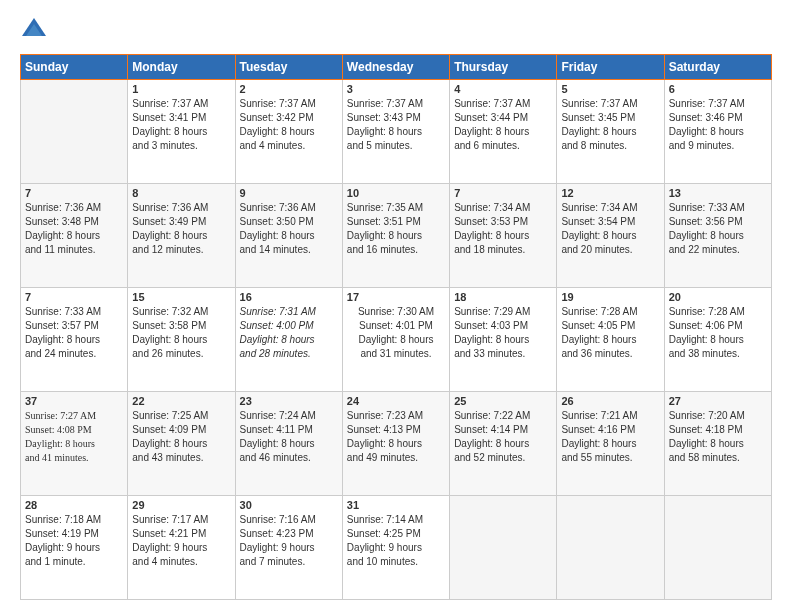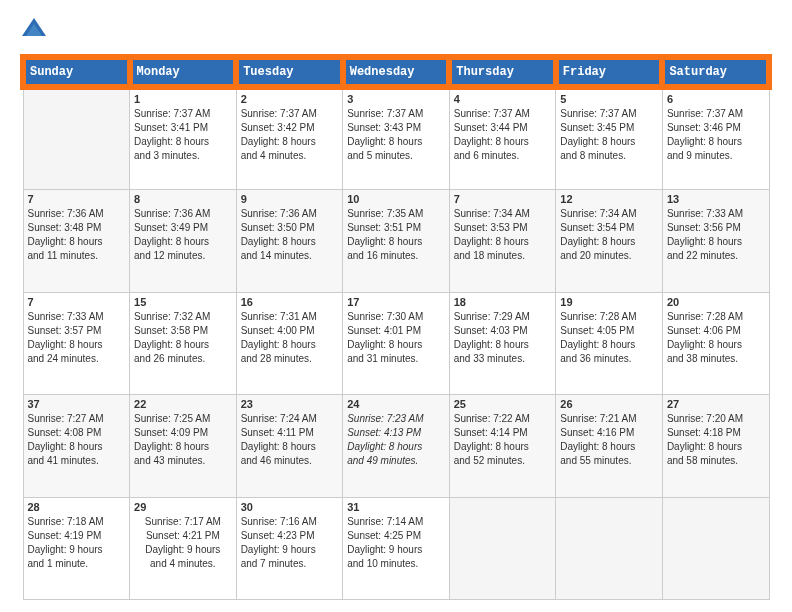--- a/index.html
+++ b/index.html
@@ -72,22 +72,21 @@
       table-layout: fixed;
       flex: 1;
     }
     th {
       background-color: #2e6db4;
       color: #fff;
       font-size: 12px;
       font-weight: bold;
       padding: 5px 4px;
       text-align: left;
-      border: 6px solid #f97316;
-      font-family: Liberation Mono, monospace;
+      border: 1px solid #f97316;
     }
     td {
       border: 1px solid #ccc;
       vertical-align: top;
       padding: 3px 4px;
       font-size: 9.5px;
       color: #333;
       height: 88px;
       background: #fff;
     }
@@ -253,28 +252,28 @@
             </td>
             <td>
               <div class="day-number">15</div>
               <div class="day-info" style="white-space: pre-line;">Sunrise: 7:32 AM
 Sunset: 3:58 PM
 Daylight: 8 hours
 and 26 minutes.</div>
             </td>
             <td>
               <div class="day-number">16</div>
-              <div class="day-info" style="white-space: pre-line;">Sunrise: 7:31 AM
+              <div class="day-info" style="white-space: pre-line; font-style: italic;">Sunrise: 7:31 AM
 Sunset: 4:00 PM
 Daylight: 8 hours
 and 28 minutes.</div>
             </td>
             <td>
               <div class="day-number">17</div>
-              <div class="day-info" style="white-space: pre-line;">Sunrise: 7:30 AM
+              <div class="day-info" style="white-space: pre-line; text-align: center;">Sunrise: 7:30 AM
 Sunset: 4:01 PM
 Daylight: 8 hours
 and 31 minutes.</div>
             </td>
             <td>
               <div class="day-number">18</div>
               <div class="day-info" style="white-space: pre-line;">Sunrise: 7:29 AM
 Sunset: 4:03 PM
 Daylight: 8 hours
 and 33 minutes.</div>
@@ -290,42 +289,42 @@
               <div class="day-number">20</div>
               <div class="day-info" style="white-space: pre-line;">Sunrise: 7:28 AM
 Sunset: 4:06 PM
 Daylight: 8 hours
 and 38 minutes.</div>
             </td>
           </tr>
           <tr>
             <td>
               <div class="day-number">37</div>
-              <div class="day-info" style="white-space: pre-line;">Sunrise: 7:27 AM
+              <div class="day-info" style="white-space: pre-line; font-family: Liberation Serif, serif;">Sunrise: 7:27 AM
 Sunset: 4:08 PM
 Daylight: 8 hours
 and 41 minutes.</div>
             </td>
             <td>
               <div class="day-number">22</div>
               <div class="day-info" style="white-space: pre-line;">Sunrise: 7:25 AM
 Sunset: 4:09 PM
 Daylight: 8 hours
 and 43 minutes.</div>
             </td>
             <td>
               <div class="day-number">23</div>
               <div class="day-info" style="white-space: pre-line;">Sunrise: 7:24 AM
 Sunset: 4:11 PM
 Daylight: 8 hours
 and 46 minutes.</div>
             </td>
             <td>
               <div class="day-number">24</div>
-              <div class="day-info" style="white-space: pre-line; font-style: italic;">Sunrise: 7:23 AM
+              <div class="day-info" style="white-space: pre-line;">Sunrise: 7:23 AM
 Sunset: 4:13 PM
 Daylight: 8 hours
 and 49 minutes.</div>
             </td>
             <td>
               <div class="day-number">25</div>
               <div class="day-info" style="white-space: pre-line;">Sunrise: 7:22 AM
 Sunset: 4:14 PM
 Daylight: 8 hours
 and 52 minutes.</div>
@@ -348,21 +347,21 @@
           <tr>
             <td>
               <div class="day-number">28</div>
               <div class="day-info" style="white-space: pre-line;">Sunrise: 7:18 AM
 Sunset: 4:19 PM
 Daylight: 9 hours
 and 1 minute.</div>
             </td>
             <td>
               <div class="day-number">29</div>
-              <div class="day-info" style="white-space: pre-line; text-align: center;">Sunrise: 7:17 AM
+              <div class="day-info" style="white-space: pre-line;">Sunrise: 7:17 AM
 Sunset: 4:21 PM
 Daylight: 9 hours
 and 4 minutes.</div>
             </td>
             <td>
               <div class="day-number">30</div>
               <div class="day-info" style="white-space: pre-line;">Sunrise: 7:16 AM
 Sunset: 4:23 PM
 Daylight: 9 hours
 and 7 minutes.</div>

